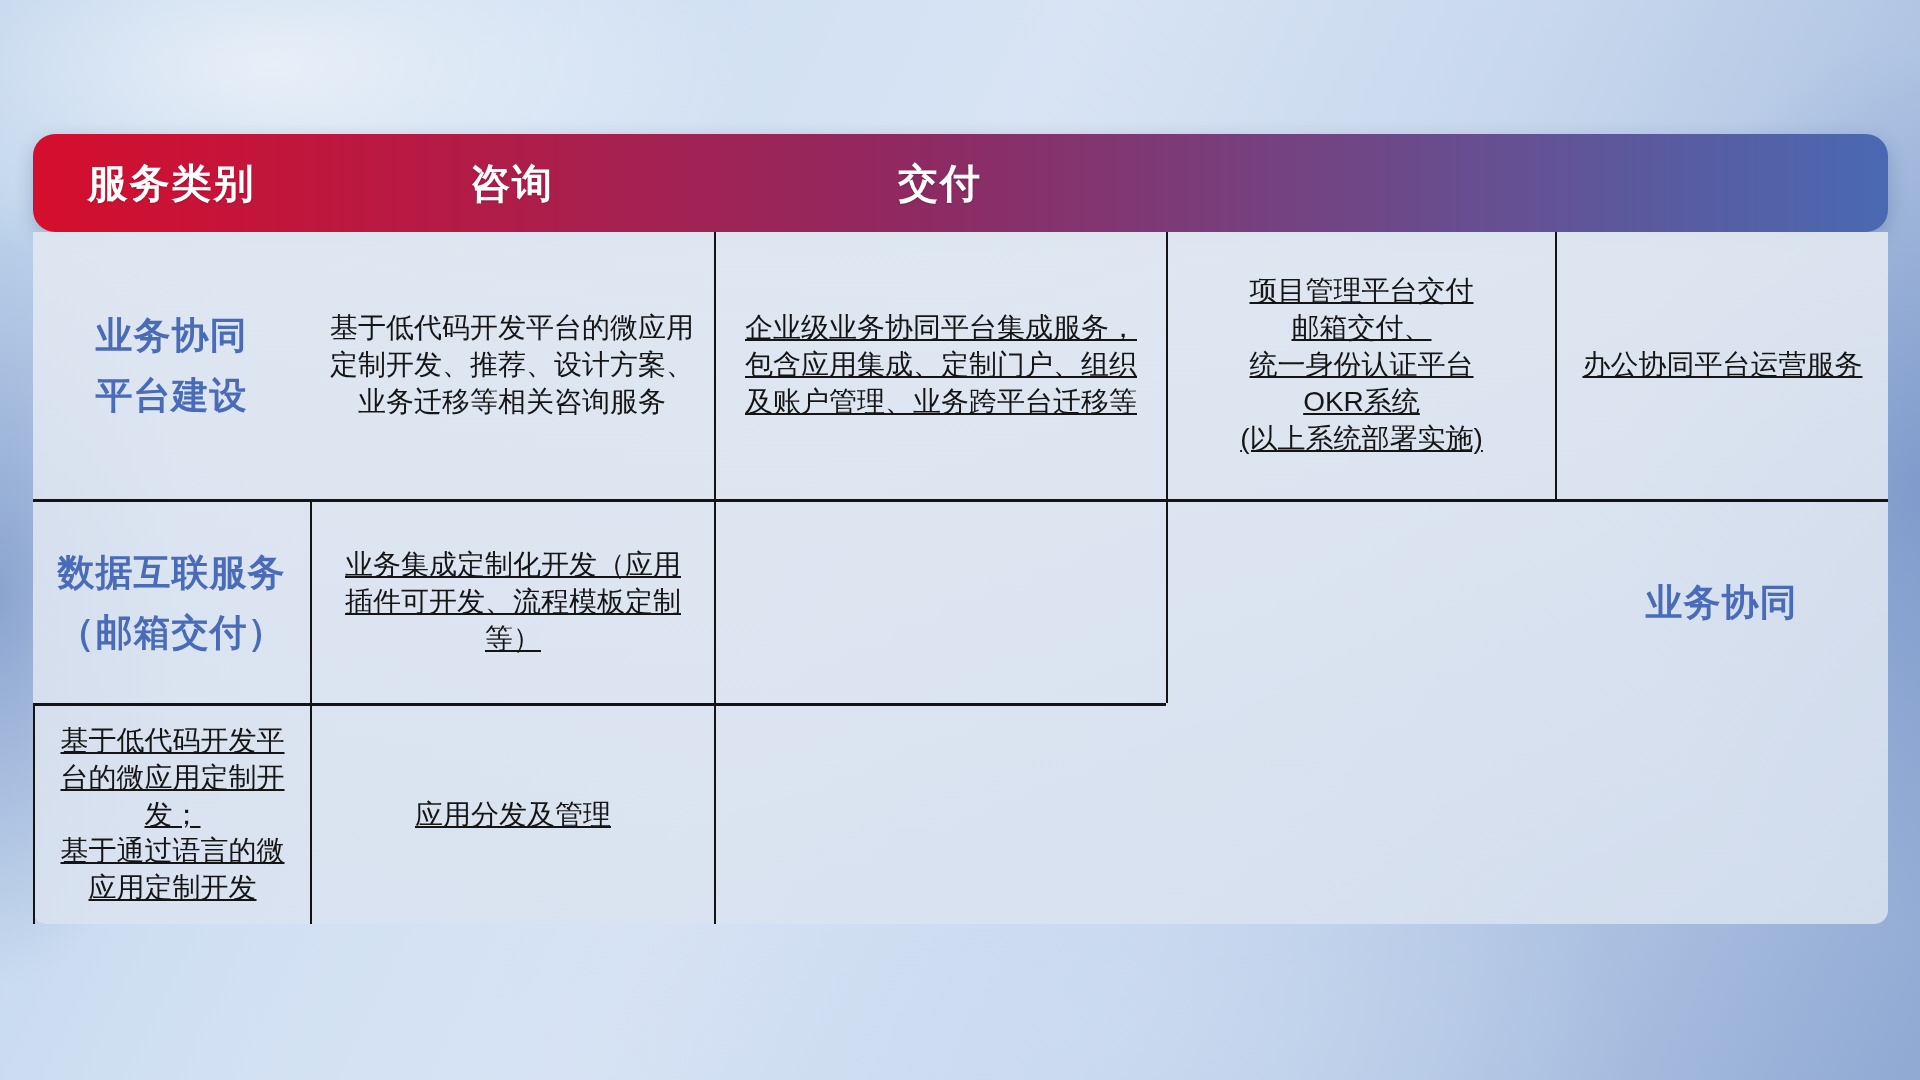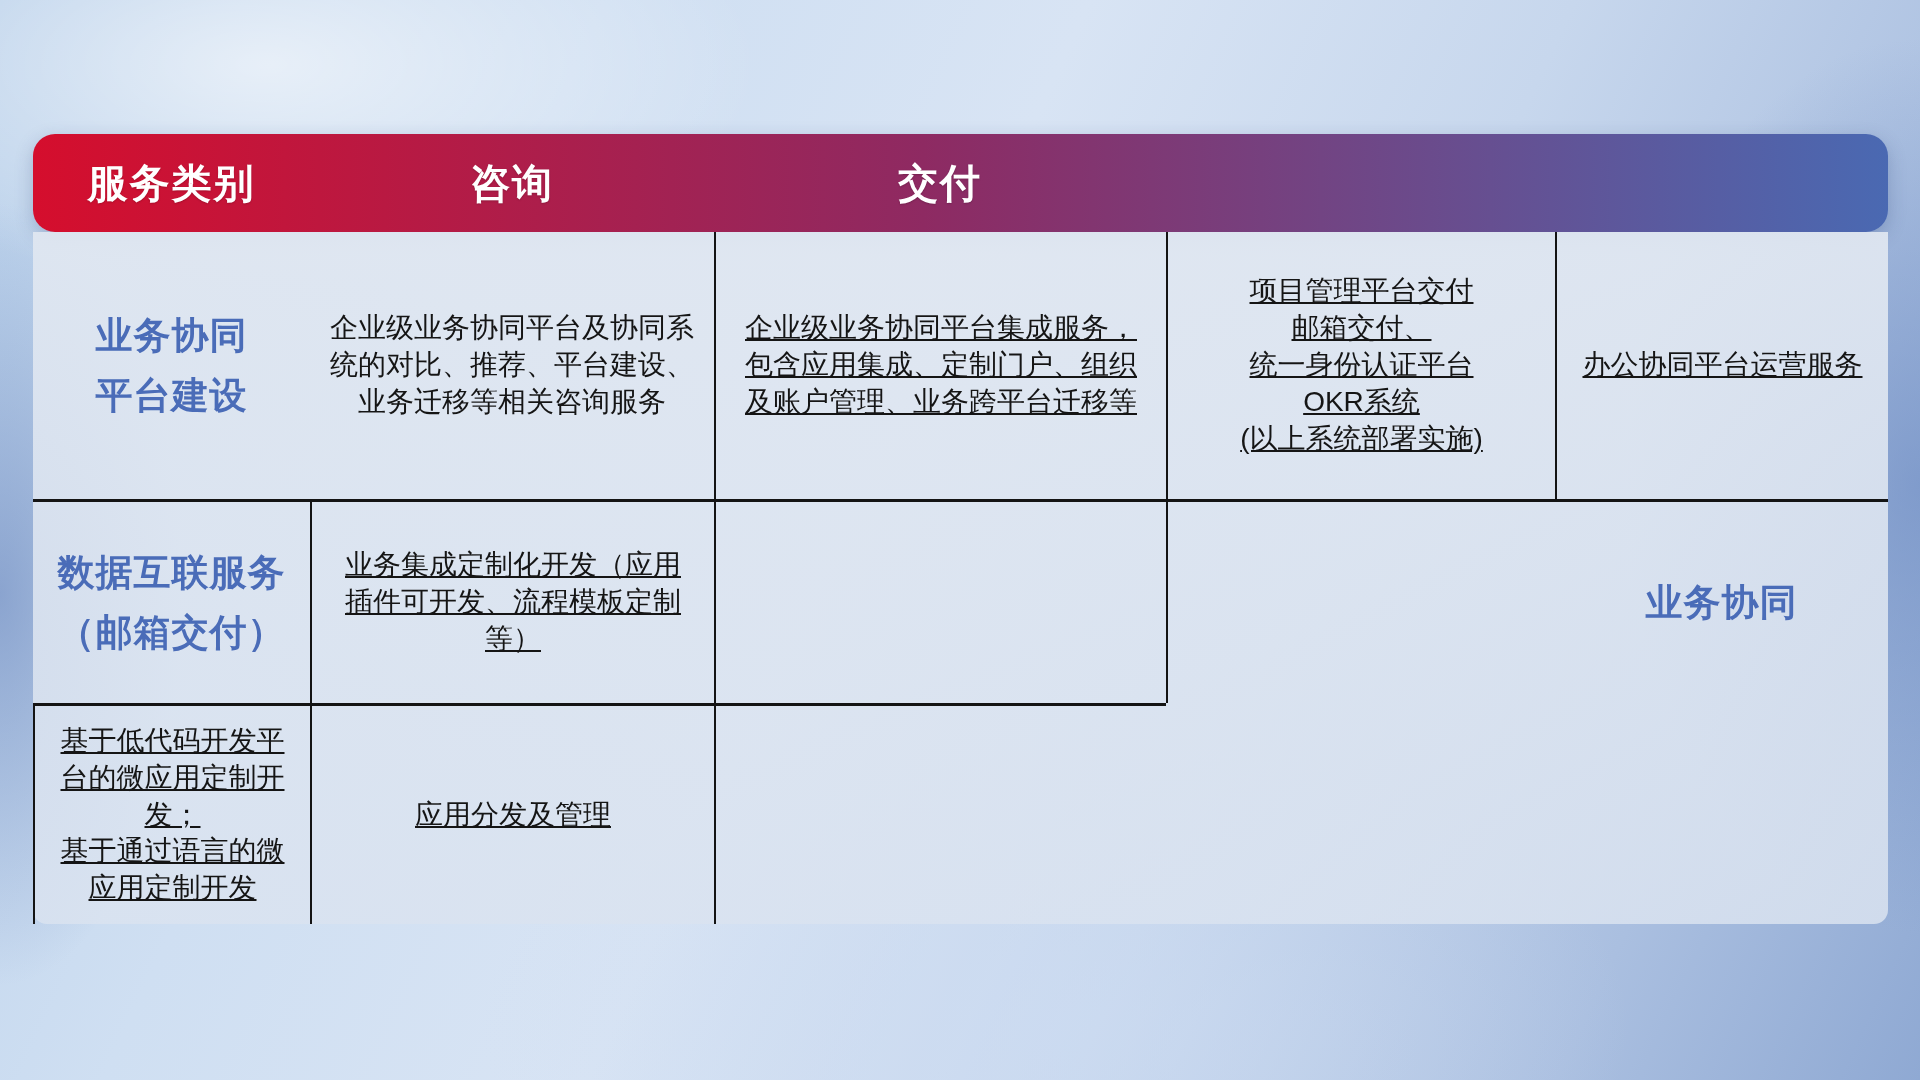--- a/index.html
+++ b/index.html
@@ -83,21 +83,21 @@
   <div class="table-header">
     <div class="header-cell">服务类别</div>
     <div class="header-cell">咨询</div>
     <div class="header-cell">交付</div>
   </div>
 
   <div class="table-body">
 
     <div class="body-cell category-cell multiline">业务协同
 平台建设</div>
-    <div class="body-cell">企业级业务协同平台及协同系统的对比、推荐、平台建设、业务迁移等相关咨询服务</div>
+    <div class="body-cell">基于低代码开发平台的微应用定制开发、推荐、设计方案、业务迁移等相关咨询服务</div>
     <div class="body-cell v-line wide-pad">企业级业务协同平台集成服务，包含应用集成、定制门户、组织及账户管理、业务跨平台迁移等</div>
     <div class="body-cell v-line multiline">项目管理平台交付
 邮箱交付、
 统一身份认证平台
 OKR系统
 (以上系统部署实施)</div>
     <div class="body-cell v-line">办公协同平台运营服务</div>
 
     <div class="body-cell category-cell multiline h-line">数据互联服务
 （邮箱交付）</div>

